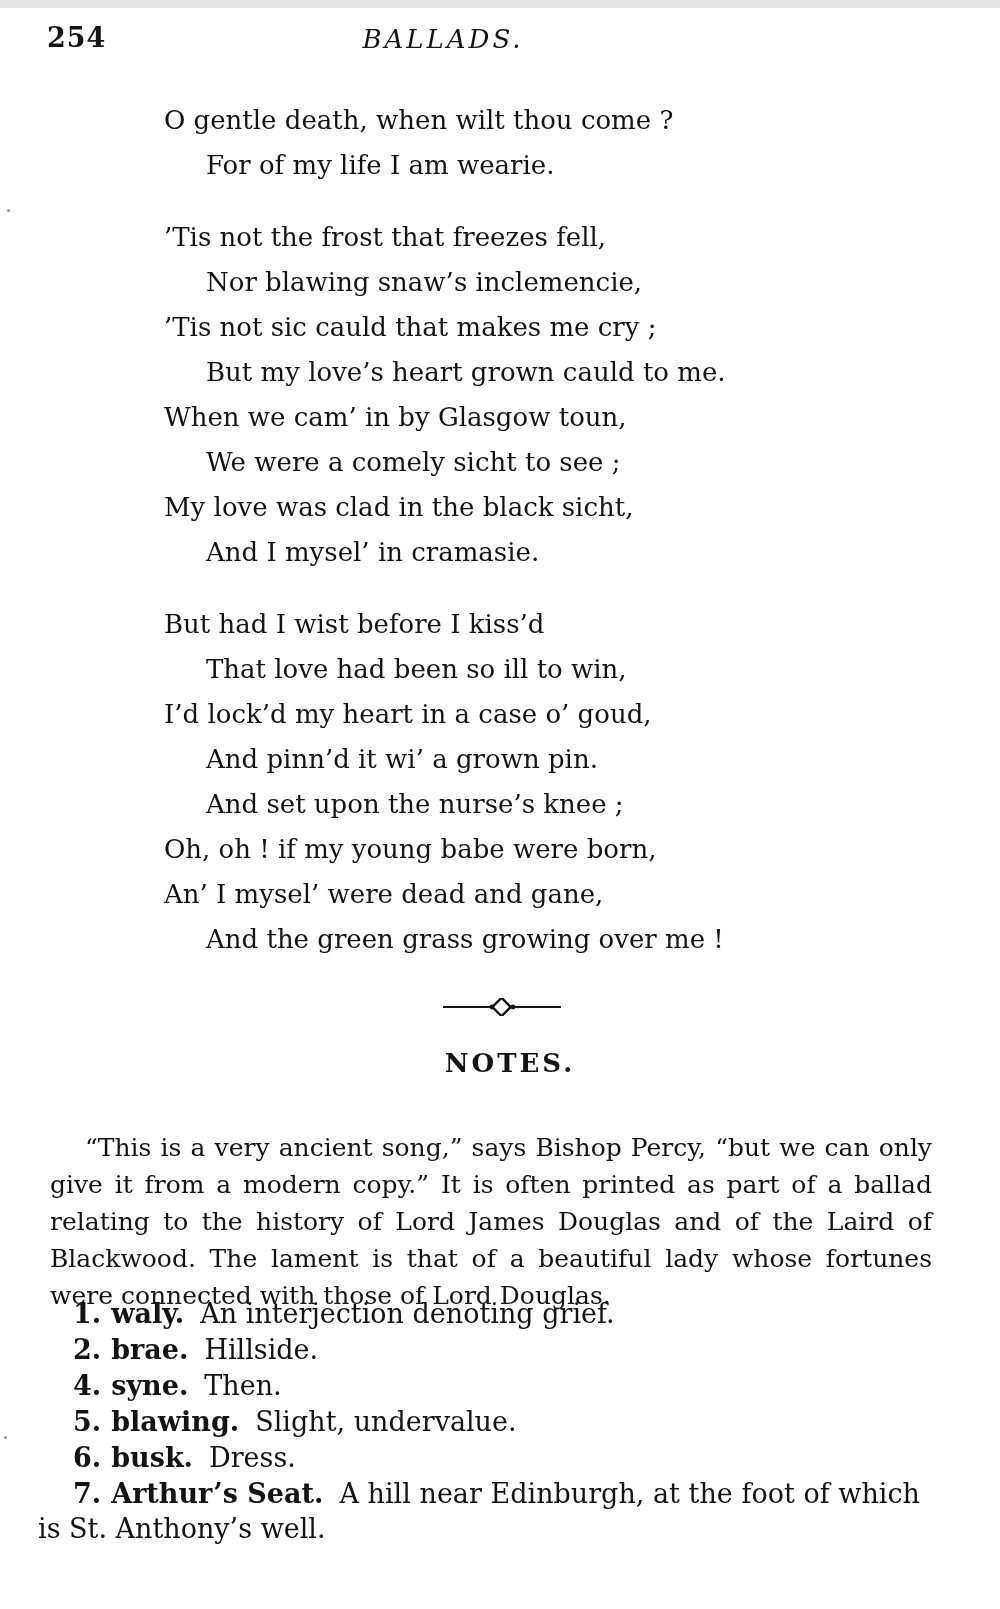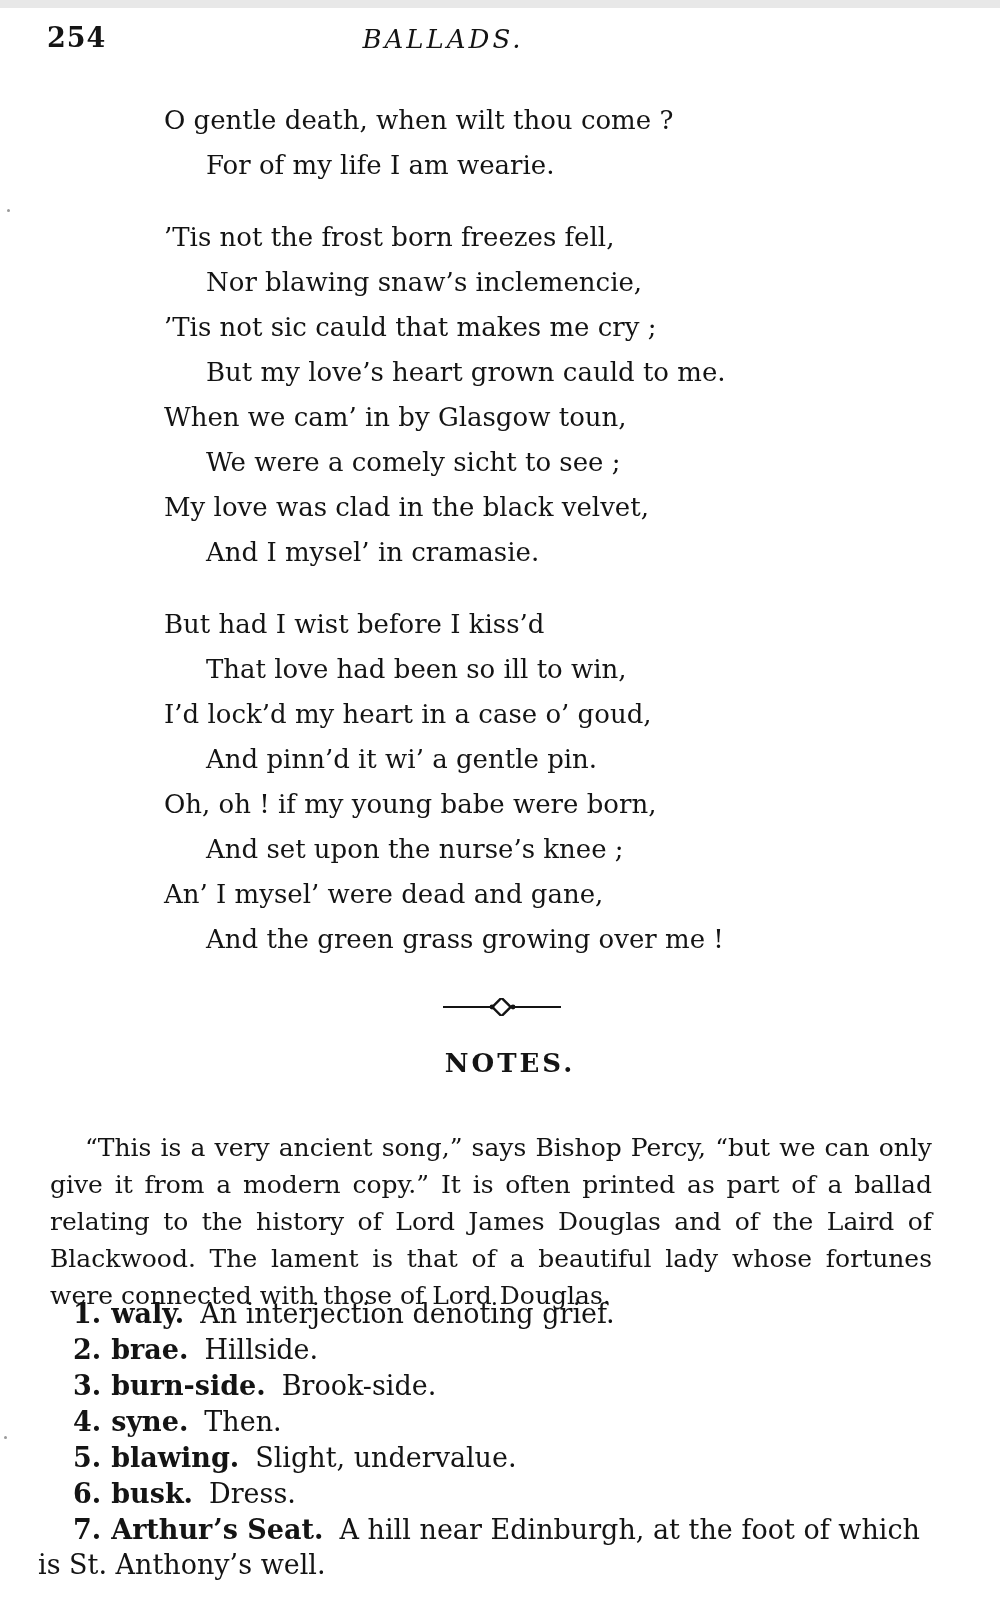--- a/index.html
+++ b/index.html
@@ -83,36 +83,36 @@
     <span class="page-number">254</span>
     <span class="running-title">BALLADS.</span>
   </div>
 
   <div class="poem">
     <div class="stanza">
       <div class="poem-line">O gentle death, when wilt thou come ?</div>
       <div class="poem-line indented">For of my life I am wearie.</div>
     </div>
     <div class="stanza">
-      <div class="poem-line">’Tis not the frost born freezes fell,</div>
+      <div class="poem-line">’Tis not the frost that freezes fell,</div>
       <div class="poem-line indented">Nor blawing snaw’s inclemencie,</div>
       <div class="poem-line">’Tis not sic cauld that makes me cry ;</div>
       <div class="poem-line indented">But my love’s heart grown cauld to me.</div>
       <div class="poem-line">When we cam’ in by Glasgow toun,</div>
       <div class="poem-line indented">We were a comely sicht to see ;</div>
-      <div class="poem-line">My love was clad in the black velvet,</div>
+      <div class="poem-line">My love was clad in the black sicht,</div>
       <div class="poem-line indented">And I mysel’ in cramasie.</div>
     </div>
     <div class="stanza">
       <div class="poem-line">But had I wist before I kiss’d</div>
       <div class="poem-line indented">That love had been so ill to win,</div>
       <div class="poem-line">I’d lock’d my heart in a case o’ goud,</div>
-      <div class="poem-line indented">And pinn’d it wi’ a gentle pin.</div>
+      <div class="poem-line indented">And pinn’d it wi’ a grown pin.</div>
+      <div class="poem-line indented">And set upon the nurse’s knee ;</div>
       <div class="poem-line">Oh, oh ! if my young babe were born,</div>
-      <div class="poem-line indented">And set upon the nurse’s knee ;</div>
       <div class="poem-line">An’ I mysel’ were dead and gane,</div>
       <div class="poem-line indented">And the green grass growing over me !</div>
     </div>
   </div>
 
   <div class="divider">
     <svg width="118" height="18" viewBox="0 0 118 18">
       <line x1="0" y1="9" x2="48" y2="9" stroke="#141414" stroke-width="2.2"></line>
       <line x1="70" y1="9" x2="118" y2="9" stroke="#141414" stroke-width="2.2"></line>
       <rect x="52" y="2.5" width="13" height="13" transform="rotate(45 58.5 9)" fill="#ffffff" stroke="#141414" stroke-width="2.4"></rect>
@@ -126,23 +126,20 @@
   <p class="notes-paragraph">“This is a very ancient song,” says Bishop Percy, “but we can only give it from a modern copy.”  It is often printed as part of a ballad relating to the history of Lord James Douglas and of the Laird of Blackwood. The lament is that of a beautiful lady whose fortunes were connected with those of Lord Douglas.</p>
 
   <div class="glossary">
     <div class="note-item">
       <span class="note-num">1.</span><span class="note-term">waly.</span><span class="note-def">An interjection denoting grief.</span>
     </div>
     <div class="note-item">
       <span class="note-num">2.</span><span class="note-term">brae.</span><span class="note-def">Hillside.</span>
     </div>
     <div class="note-item">
-      <span class="note-num">3.</span><span class="note-term">burn-side.</span><span class="note-def">Brook-side.</span>
-    </div>
-    <div class="note-item">
       <span class="note-num">4.</span><span class="note-term">syne.</span><span class="note-def">Then.</span>
     </div>
     <div class="note-item">
       <span class="note-num">5.</span><span class="note-term">blawing.</span><span class="note-def">Slight, undervalue.</span>
     </div>
     <div class="note-item">
       <span class="note-num">6.</span><span class="note-term">busk.</span><span class="note-def">Dress.</span>
     </div>
     <div class="note-item justified">
       <span class="note-num">7.</span><span class="note-term">Arthur’s Seat.</span><span class="note-def">A hill near Edinburgh, at the foot of which is St. Anthony’s well.</span>

